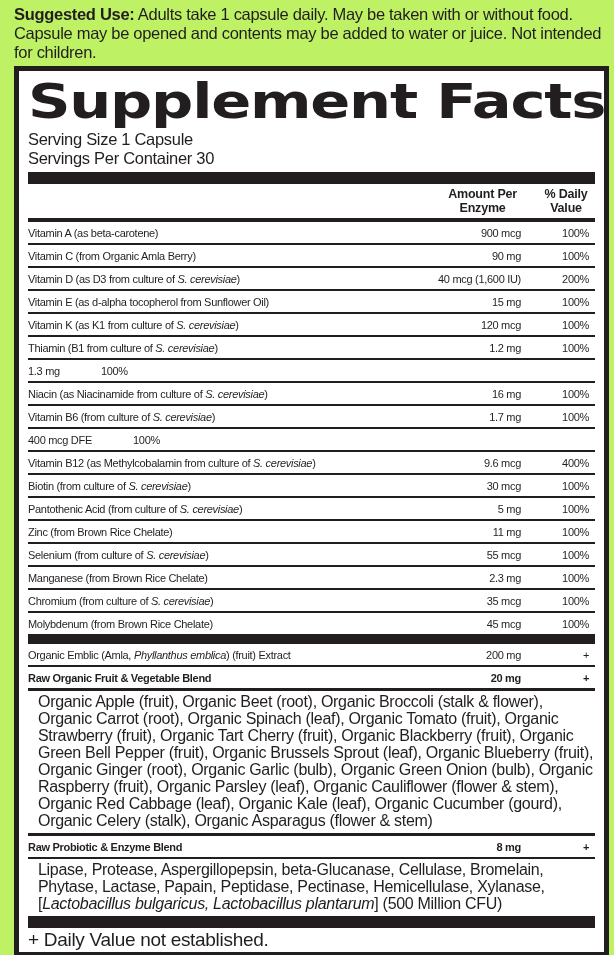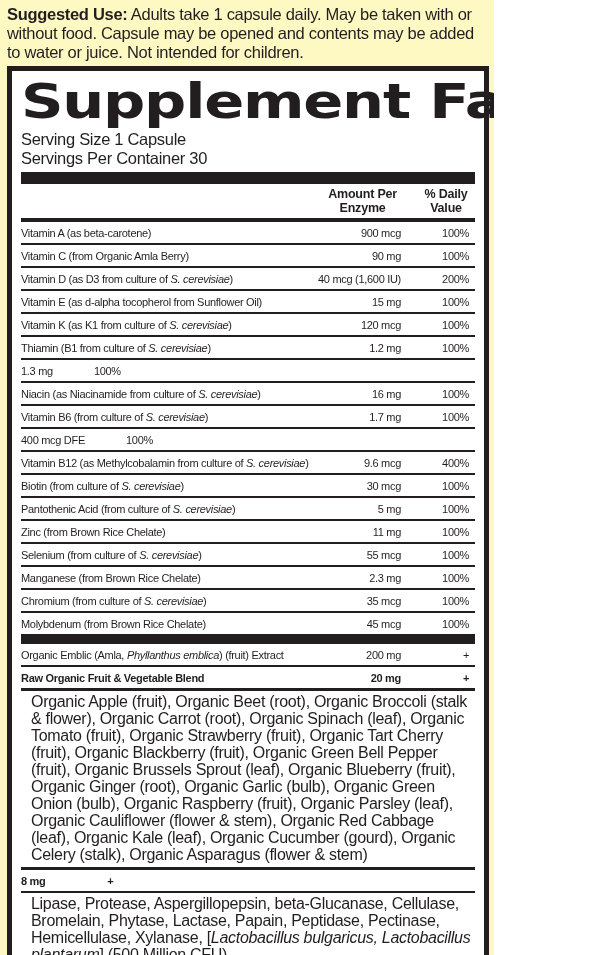--- a/index.html
+++ b/index.html
@@ -3,25 +3,25 @@
 <meta charset="utf-8">
 <style>
   html, body {
     margin: 0;
     padding: 0;
     background: #ffffff;
     color: #221e1f;
     font-family: "Liberation Sans", sans-serif;
   }
   .page {
-    width: 494px;
+    width: 614px;
     height: 955px;
     box-sizing: border-box;
-    padding: 5px 5px 0 7px;
-    background: #fef9c3;
+    padding: 5px 5px 0 14px;
+    background: #bef264;
     overflow: hidden;
   }
   .suggested {
     margin: 0 0 4px 0;
     font-size: 16.5px;
     line-height: 19px;
     letter-spacing: -0.3px;
   }
   .suggested b { letter-spacing: -0.3px; }
   .sf-box {
@@ -225,20 +225,21 @@
           <span class="amt">200 mg</span>
           <span class="dv">+</span>
         </div>
         <div class="nrow bold rt-thin">
           <span class="nm"><span>Raw Organic Fruit &amp; Vegetable Blend</span></span>
           <span class="amt">20 mg</span>
           <span class="dv">+</span>
         </div>
         <div class="bpara rt-med"><span>Organic Apple (fruit), Organic Beet (root), Organic Broccoli (stalk &amp; flower), Organic Carrot (root), Organic Spinach (leaf), Organic Tomato (fruit), Organic Strawberry (fruit), Organic Tart Cherry (fruit), Organic Blackberry (fruit), Organic Green Bell Pepper (fruit), Organic Brussels Sprout (leaf), Organic Blueberry (fruit), Organic Ginger (root), Organic Garlic (bulb), Organic Green Onion (bulb), Organic Raspberry (fruit), Organic Parsley (leaf), Organic Cauliflower (flower &amp; stem), Organic Red Cabbage (leaf), Organic Kale (leaf), Organic Cucumber (gourd), Organic Celery (stalk), Organic Asparagus (flower &amp; stem)</span></div>
         <div class="nrow bold rt-med">
+          <span class="nm"><span>Raw Probiotic &amp; Enzyme Blend</span></span>
           <span class="amt">8 mg</span>
           <span class="dv">+</span>
         </div>
         <div class="bpara rt-thin"><span>Lipase, Protease, Aspergillopepsin, beta-Glucanase, Cellulase, Bromelain, Phytase, Lactase, Papain, Peptidase, Pectinase, Hemicellulase, Xylanase, [</span><span class="it">Lactobacillus bulgaricus, Lactobacillus plantarum</span><span>] (500 Million CFU)</span></div>
         <div class="bar bar-bottom"></div>
       </div>
 
     <div class="footnote">+ Daily Value not established.</div>
   </div>
 

